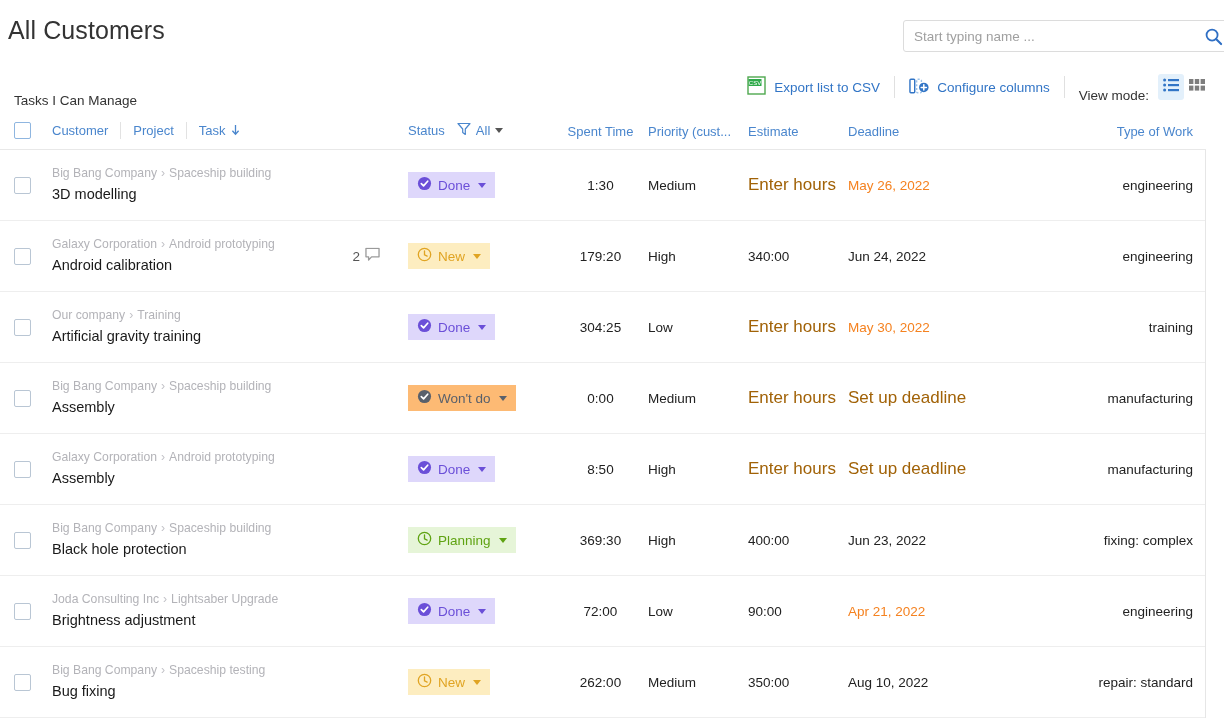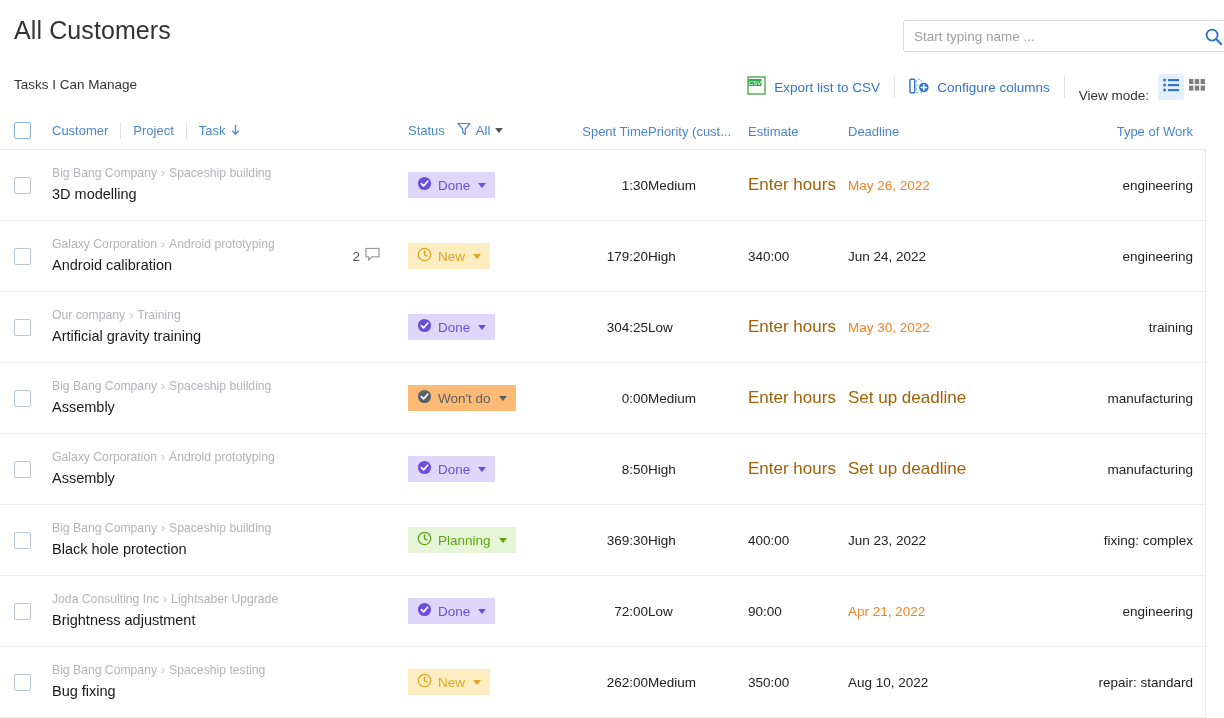--- a/index.html
+++ b/index.html
@@ -9,21 +9,21 @@
     background: #ffffff;
     font-family: "Liberation Sans", sans-serif;
     color: #222222;
     overflow: hidden;
   }
 
   #app { position: relative; width: 1224px; height: 718px; background:#fff; }
 
   
   .page-title {
-    position: absolute; left: 14px; top: 16px;
+    position: absolute; left: 8px; top: 16px;
     font-size: 25px; font-weight: 400; color: #333333;
     letter-spacing: 0.1px;
   }
 
   .search-box {
     position: absolute; left: 903px; top: 20px;
     width: 328px; height: 32px;
     border: 1px solid #dcdcdc; border-radius: 3px;
     background: #fff;
     display: flex; align-items: center;
@@ -36,21 +36,21 @@
   }
   .search-box input::placeholder { color: #a0a0a0; }
   .search-icon {
     width: 34px; height: 100%;
     display: flex; align-items: center; justify-content: center;
     cursor: pointer;
   }
 
   
   .subtitle {
-    position: absolute; left: 14px; top: 77px;
+    position: absolute; left: 14px; top: 93px;
     font-size: 13.5px; color: #333333;
   }
 
   .toolbar {
     position: absolute; right: 14px; top: 74px;
     display: flex; align-items: center; height: 26px;
   }
   .tool-btn {
     display: flex; align-items: center; gap: 7px;
     color: #3275c6; font-size: 13.5px; cursor: pointer;
@@ -74,21 +74,21 @@
     border-bottom: 1px solid #eeeeee;
     padding-left: 14px;
   }
   .row.head { height: 38px; border-bottom: 1px solid #e8e8e8; }
   .row.data { height: 71px; }
 
   
   .c-check  { width: 38px; flex: 0 0 38px; display:flex; align-items:center; }
   .c-task   { width: 356px; flex: 0 0 356px; position: relative; }
   .c-status { width: 145px; flex: 0 0 145px; }
-  .c-spent  { width: 95px;  flex: 0 0 95px;  text-align: right; }
+  .c-spent  { width: 95px;  flex: 0 0 95px;  text-align: center; }
   .c-prio   { width: 100px; flex: 0 0 100px; }
   .c-est    { width: 100px; flex: 0 0 100px; }
   .c-dead   { width: 175px; flex: 0 0 175px; }
   .c-type   { width: 170px; flex: 0 0 170px; text-align: right; }
 
   .hcell { font-size: 13px; color: #4a86cd; cursor: pointer; white-space: nowrap; }
   .hsub { display: flex; align-items: center; }
   .hsub .hcell { padding-right: 12px; }
   .vdiv { width: 1px; height: 17px; background: #e2e2e2; margin-right: 12px; }
 

